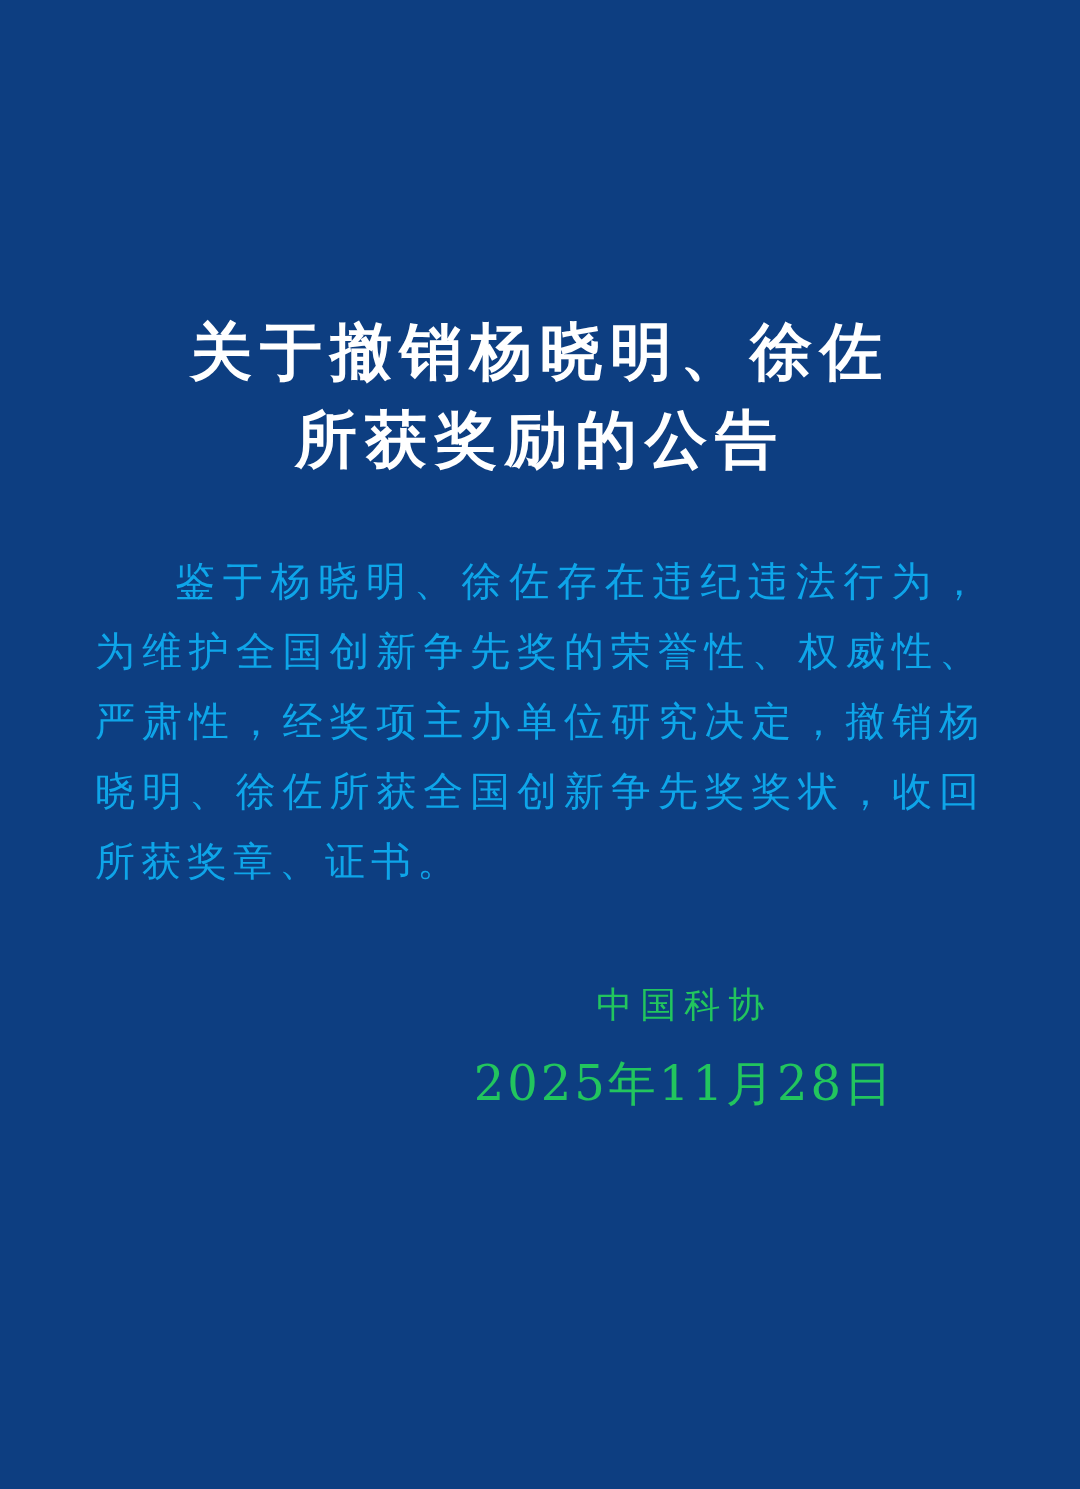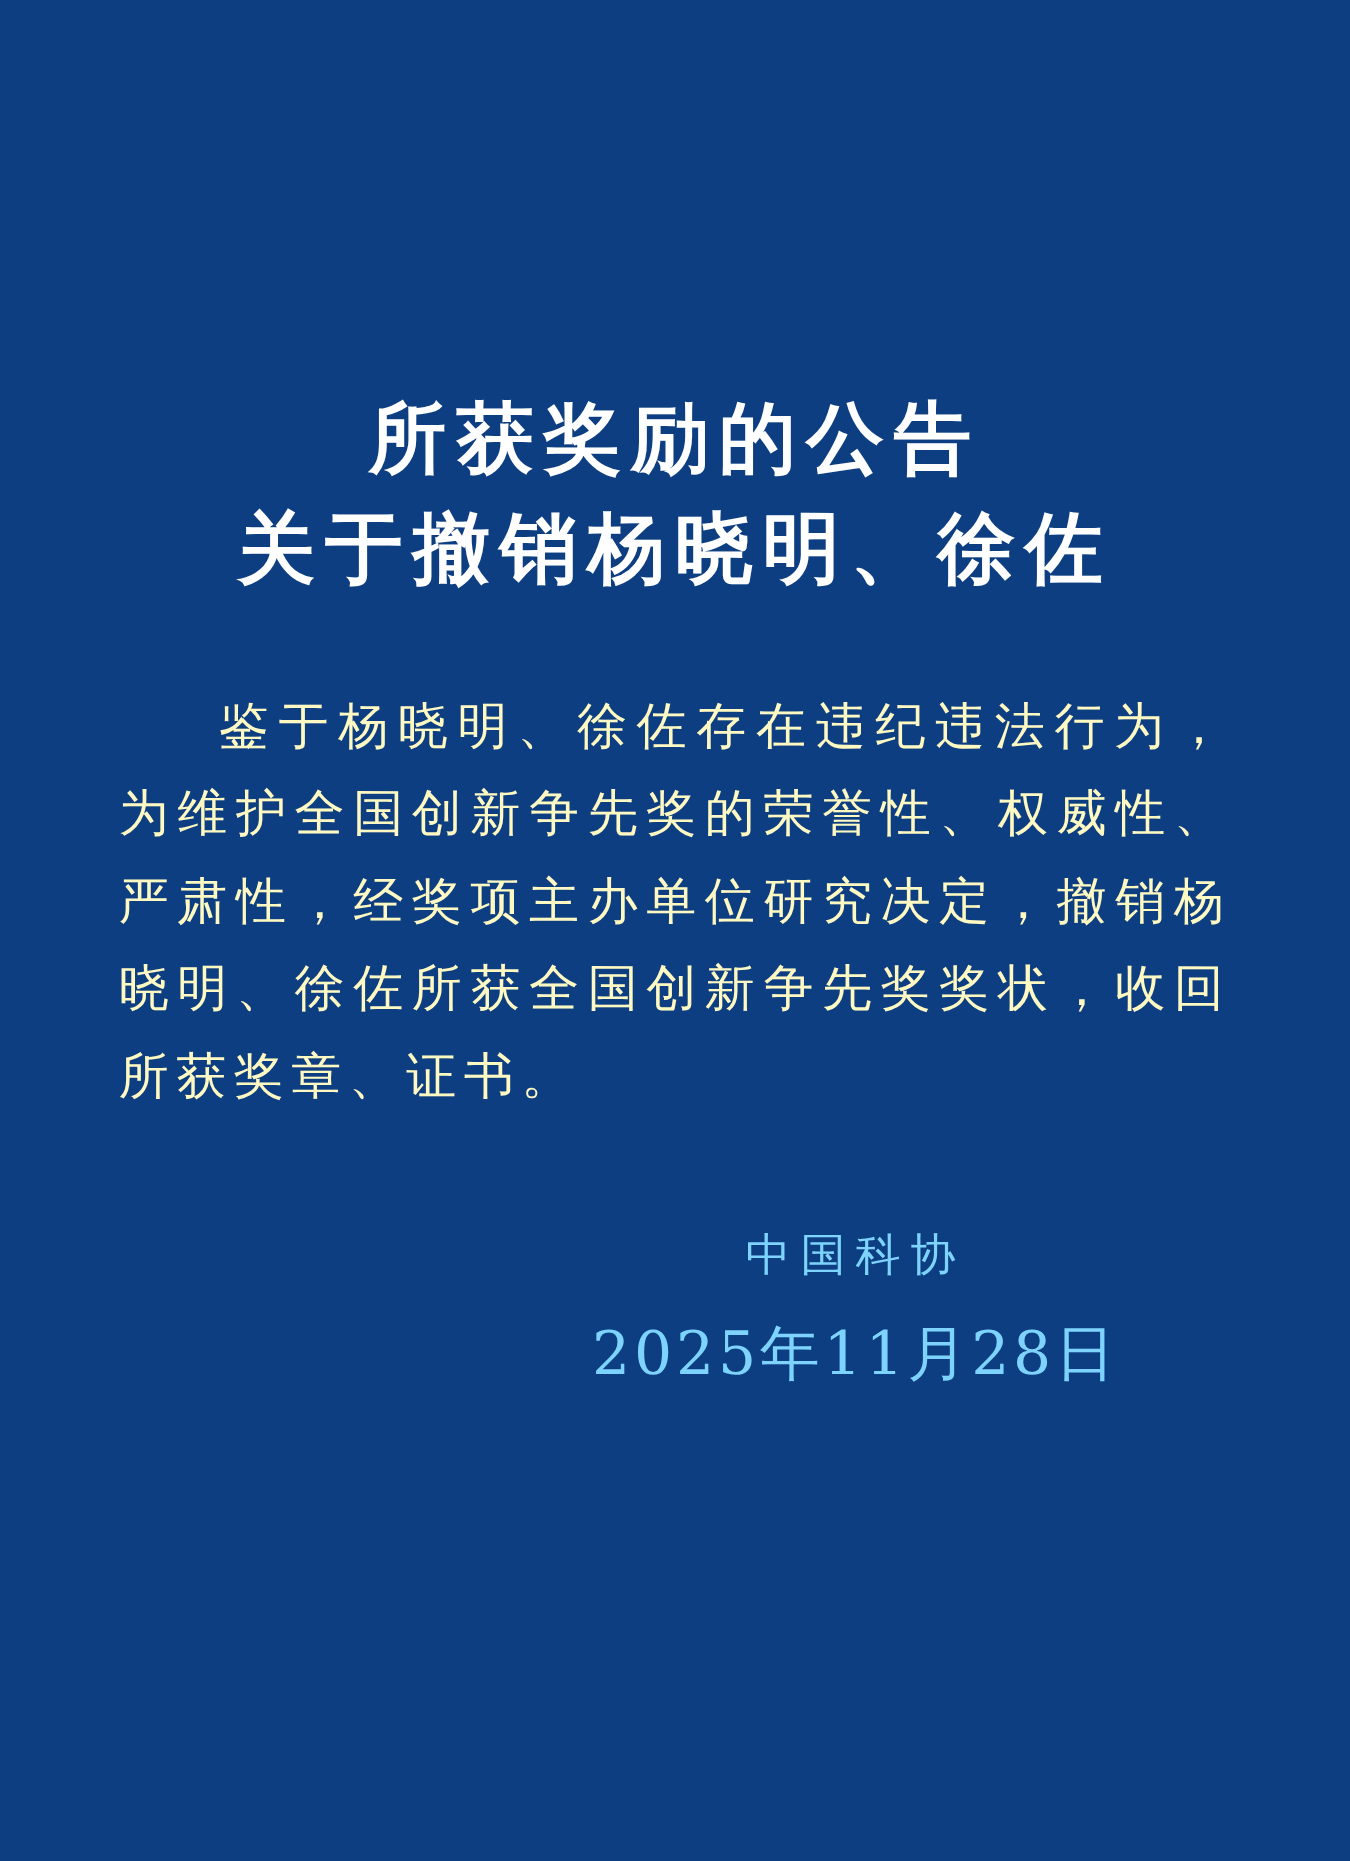--- a/index.html
+++ b/index.html
@@ -25,52 +25,52 @@
     font-weight: 700;
     line-height: 88px;
     letter-spacing: 8px;
     font-family: "Liberation Serif", "DejaVu Serif", serif;
   }
   .title .title-line {
     display: block;
   }
   .body-text {
     margin: 62px 95px 0 95px;
-    color: #fef9c3;
+    color: #0ea5e9;
     font-size: 40px;
     line-height: 70px;
     letter-spacing: 6px;
     text-align: justify;
     text-indent: 2em;
     font-family: "DejaVu Serif", serif;
   }
   .sign-block {
     width: fit-content;
     margin: 70px 185px 0 auto;
     text-align: center;
-    color: #7dd3fc;
+    color: #22c55e;
     line-height: 78px;
     font-family: "DejaVu Serif", serif;
   }
   .signature {
     font-size: 36px;
     letter-spacing: 8px;
   }
   .date {
     font-size: 48px;
     letter-spacing: 3px;
   }
 </style>
 </head>
 <body>
 
 <div class="poster">
   <h1 class="title">
+    <span class="title-line">关于撤销杨晓明、徐佐</span>
     <span class="title-line">所获奖励的公告</span>
-    <span class="title-line">关于撤销杨晓明、徐佐</span>
   </h1>
 
   <p class="body-text">鉴于杨晓明、徐佐存在违纪违法行为，为维护全国创新争先奖的荣誉性、权威性、严肃性，经奖项主办单位研究决定，撤销杨晓明、徐佐所获全国创新争先奖奖状，收回所获奖章、证书。</p>
 
   <div class="sign-block">
     <div class="signature">中国科协</div>
     <div class="date">2025年11月28日</div>
   </div>
 </div>
 

